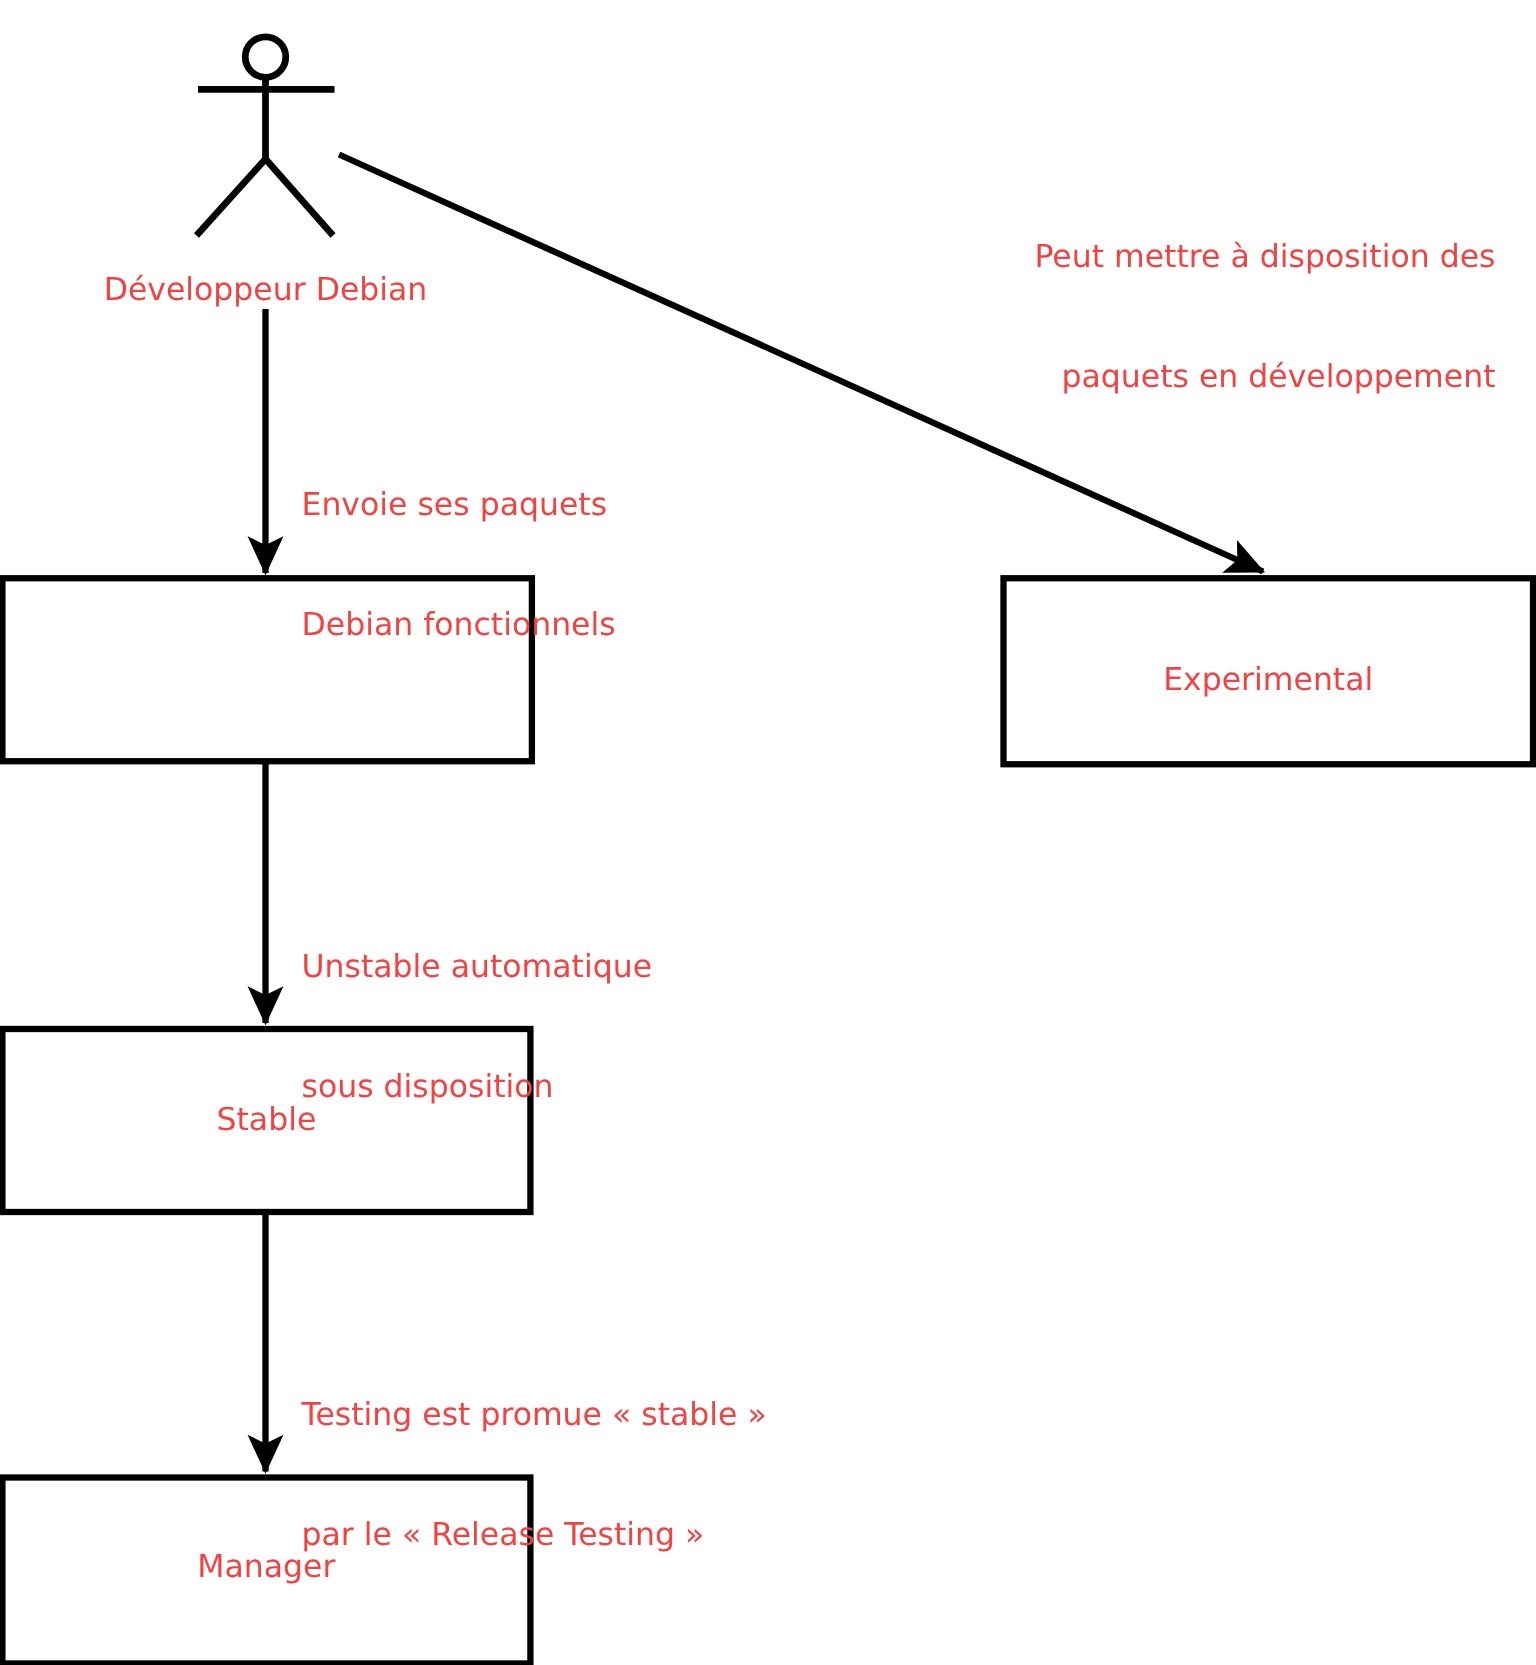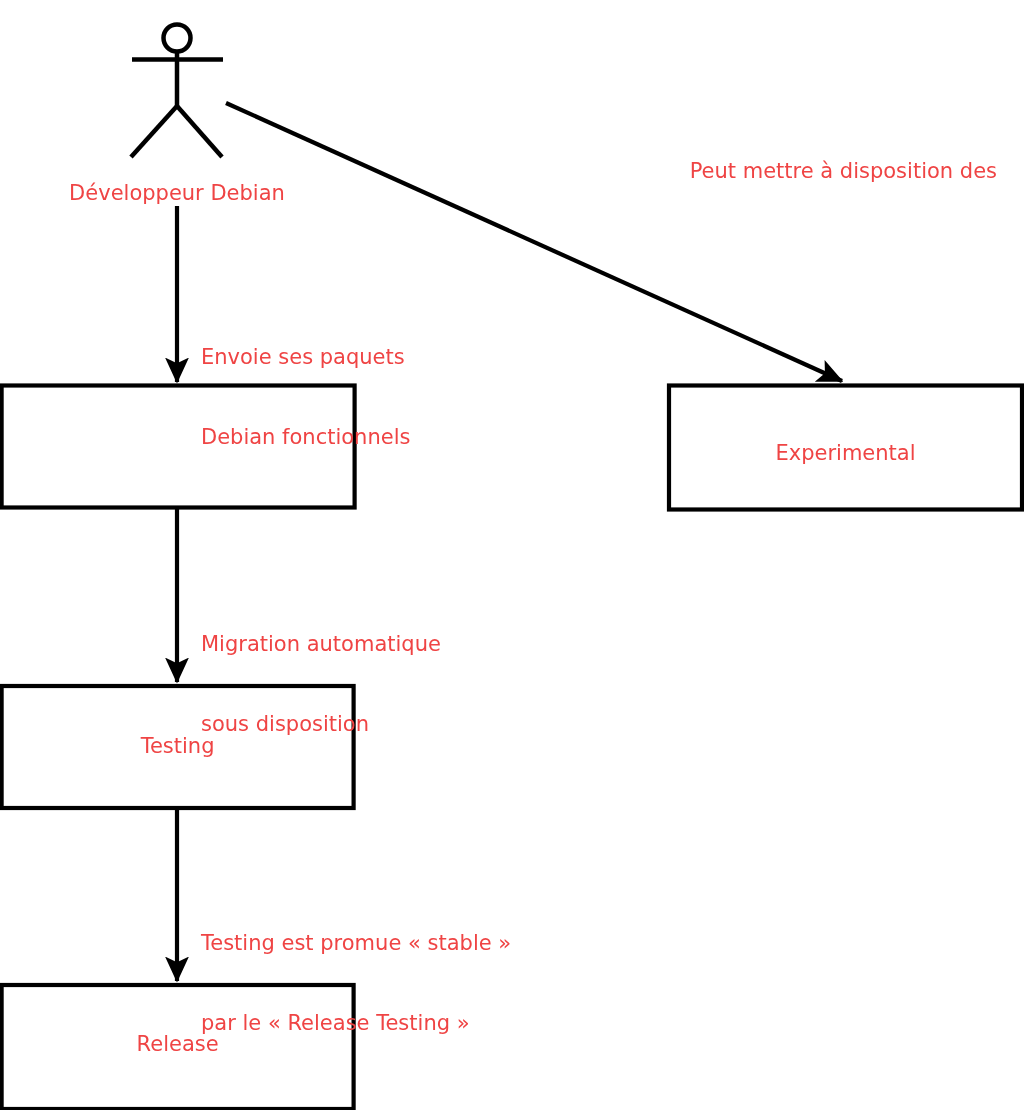--- a/index.html
+++ b/index.html
@@ -90,35 +90,36 @@
     <line x1="177" y1="508" x2="177" y2="682" stroke="#000000" stroke-width="4.2" marker-end="url(#arrowFilled)"></line>
 
     <line x1="177" y1="808" x2="177" y2="981" stroke="#000000" stroke-width="4.2" marker-end="url(#arrowFilled)"></line>
   </svg>
 
   <div class="actor-label" style="left: 27px; top: 180px; width: 300px;">Développeur Debian</div>
 
 
   <div class="box-label" style="left: 669px; top: 440px; width: 353px;">Experimental</div>
 
-  <div class="box-label" style="left: 1.6px; top: 733px; width: 352px;">Testing</div>
+  <div class="box-label" style="left: 1.6px; top: 733px; width: 352px;">Stable</div>
 
-  <div class="box-label" style="left: 1.6px; top: 1031px; width: 352px;">Release</div>
+  <div class="box-label" style="left: 1.6px; top: 1031px; width: 352px;">Manager</div>
 
-  <div class="edge-label" style="left: 201px; top: 290px;">
+  <div class="edge-label" style="left: 201px; top: 269px;">
     <span class="label-line">Envoie ses paquets</span>
     <span class="label-line">Debian fonctionnels</span>
   </div>
 
   <div class="edge-label right-note" style="left: 600px; top: 104px; width: 397px;">
     <span class="label-line">Peut mettre à disposition des</span>
+    <span class="label-line">paquets en développement</span>
   </div>
 
   <div class="edge-label" style="left: 201px; top: 577px;">
-    <span class="label-line">Migration automatique</span>
+    <span class="label-line">Unstable automatique</span>
     <span class="label-line">sous disposition</span>
   </div>
 
   <div class="edge-label" style="left: 201px; top: 876px;">
     <span class="label-line">Testing est promue « stable »</span>
     <span class="label-line">par le « Release Testing »</span>
   </div>
 
 </div>
 

